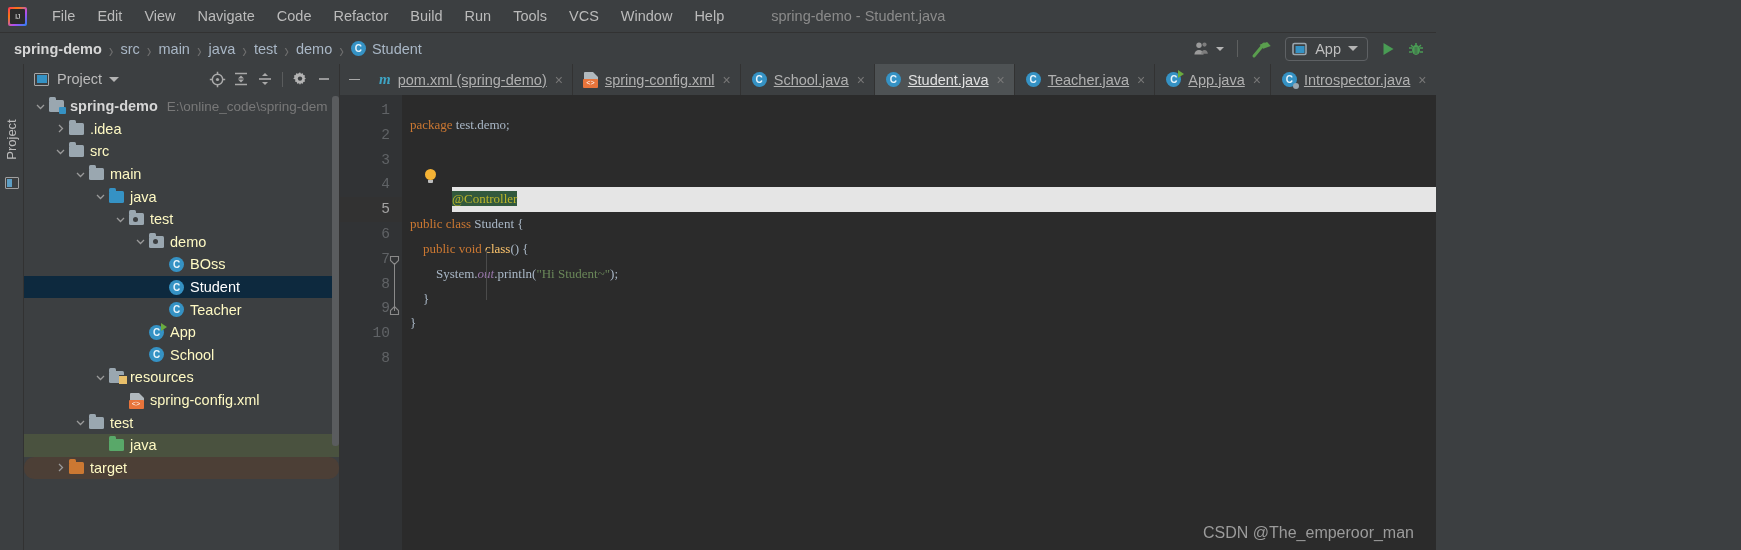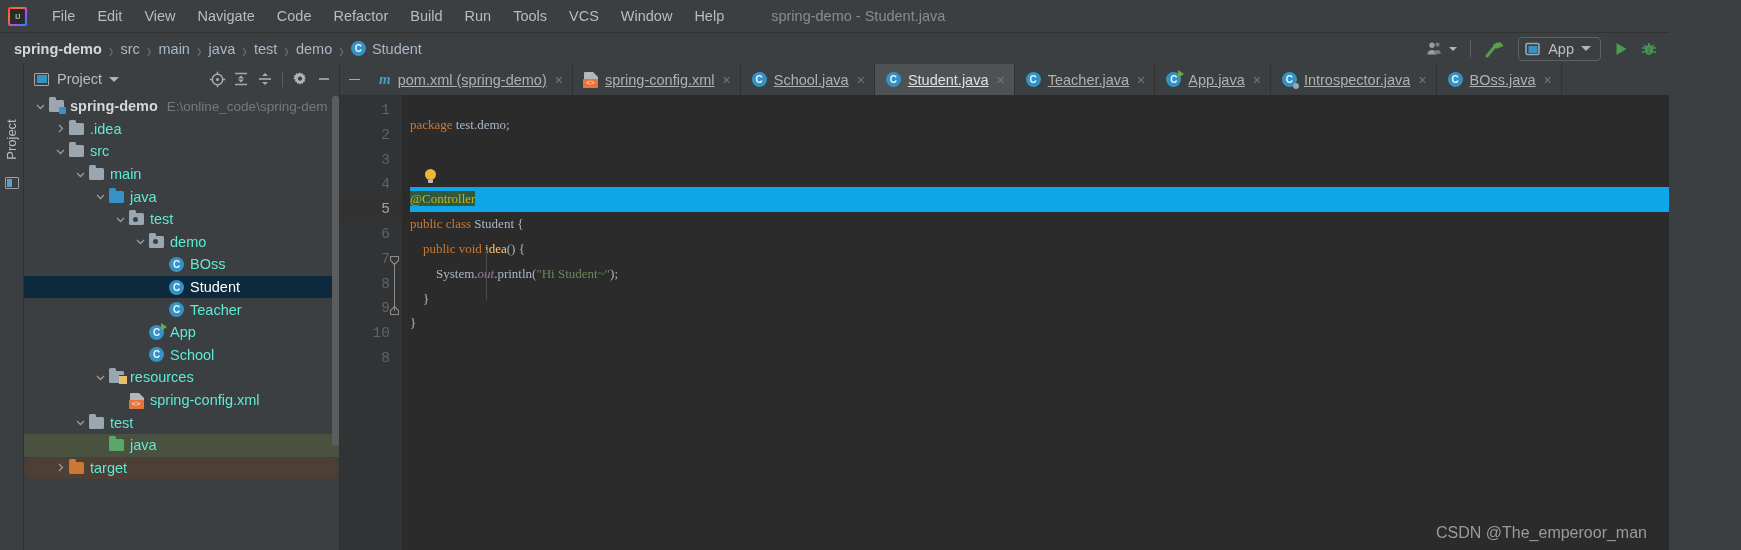--- a/index.html
+++ b/index.html
@@ -3,21 +3,21 @@
 <meta charset="utf-8">
 <style>
   * { box-sizing: border-box; margin: 0; padding: 0; }
   html, body {
     width: 1741px; height: 550px;
     background: #3c3f41;
     font-family: "Liberation Sans", sans-serif;
     overflow: hidden;
     -webkit-font-smoothing: antialiased;
   }
-  .app { position: relative; width: 1669px; height: 550px; background: #3c3f41; }
+  .app { position: relative; width: 1436px; height: 550px; background: #3c3f41; }
 
   
   .menubar {
     height: 33px; background: #3c3f41;
     display: flex; align-items: center;
     padding-left: 8px; gap: 0px;
     border-bottom: 1px solid #323232;
   }
   .ij-logo {
     width: 19px; height: 19px; margin-right: 14px; position: relative;
@@ -146,21 +146,21 @@
     flex: 1; overflow: hidden; position: relative; padding-top: 1px;
     font-size: 14.5px;
   }
   .row {
     height: 22.6px; display: flex; align-items: center; white-space: nowrap;
     cursor: default; position: relative;
   }
   .row.sel { background: #0d293e; }
   .row.testsrc { background: #4a523f; }
   .row.excluded { background: #4c3f36; border-radius: 10px; }
-  .row-label { color: #5eead4; }
+  .row-label { color: #fef9c3; }
   .row.sel .row-label { color: #ffffff; }
   .row-label.bold { font-weight: bold; color: #d6d6d6; }
   .row-path { color: #787878; margin-left: 9px; font-size: 13.5px; }
   .twisty {
     width: 16px; display: flex; align-items: center; justify-content: center;
     flex: none; color: #9a9a9a; font-size: 10px;
   }
   .twisty svg { display: block; }
   .ico { width: 17px; margin-right: 5px; display: flex; align-items: center;
          justify-content: center; flex: none; }
@@ -250,21 +250,21 @@
     position: absolute; right: 2px; width: 11px; height: 11px;
   }
   .fold svg { display: block; }
   .code {
     flex: 1; padding: 18px 0 0 8px; position: relative; overflow: hidden;
     font-family: Liberation Serif, serif; font-size: 13px;
   }
   .cline {
     height: 24.8px; line-height: 24.8px; white-space: pre; color: #a9b7c6;
   }
-  .cline.cur { background: #0ea5e9; }
+  .cline.cur { background: #e5e5e5; margin-left: 42px; }
   .kw { color: #cc7832; }
   .str { color: #6a8759; }
   .mth { color: #ffc66d; }
   .fld { color: #9876aa; font-style: italic; }
   .hl { background: #32593d; color: #bbb529; }
   .bulb {
     display: inline-block; width: 13px; height: 14px; position: relative;
     vertical-align: middle;
   }
   .bulb::before {
@@ -670,21 +670,21 @@
             <div class="gline">10</div>
             <div class="gline">8</div>
           </div>
         <div class="code" id="code">
           <div class="indent-guide" style="left:84px;top:155px;height:50px;"></div>
         <div class="cline"><span class="kw">package</span><span class=""> test.demo;</span></div>
             <div class="cline"></div>
             <div class="cline"><span class="bulb" style="margin-left: 14px;"></span></div>
             <div class="cline cur"><span class="hl">@Controller</span></div>
             <div class="cline"><span class="kw">public class</span><span class=""> Student {</span></div>
-            <div class="cline"><span class="kw">    public void</span><span class=""> </span><span class="mth">idea</span><span class="">() {</span></div>
+            <div class="cline"><span class="kw">    public void</span><span class=""> </span><span class="mth">class</span><span class="">() {</span></div>
             <div class="cline"><span class="">        System.</span><span class="fld">out</span><span class="">.println(</span><span class="str">"Hi Student~"</span><span class="">);</span></div>
             <div class="cline"><span class="">    }</span></div>
             <div class="cline"><span class="">}</span></div>
             <div class="cline"></div>
           </div>
         <div class="watermark">CSDN @The_emperoor_man</div>
       </div>
     </div>
   </div>
 </div>

